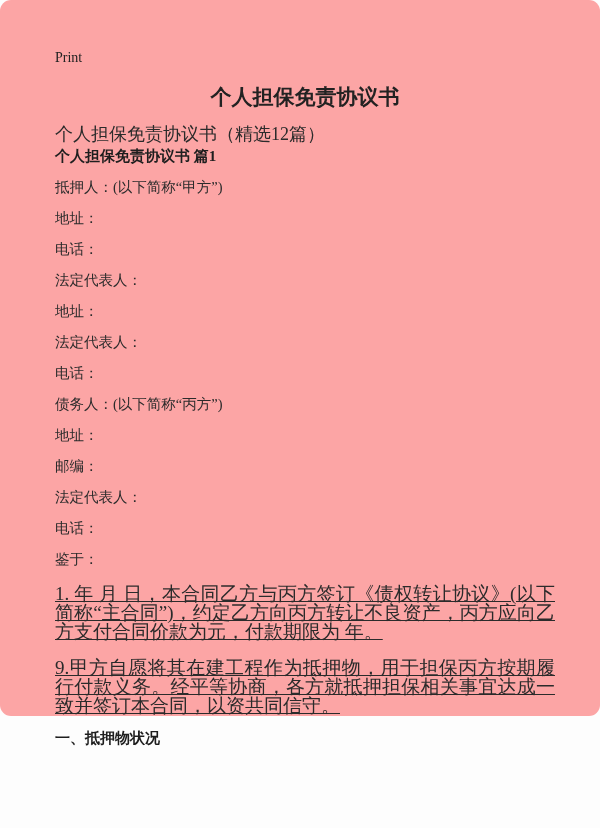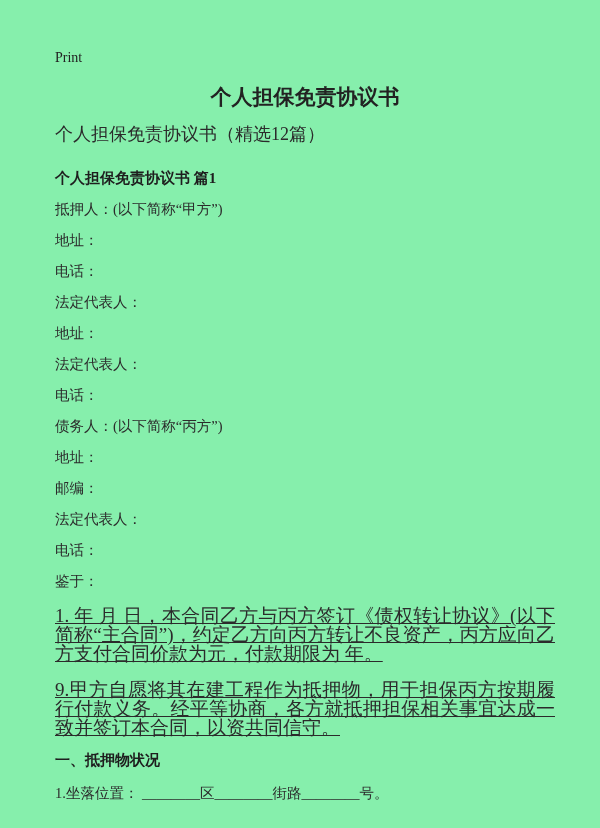--- a/index.html
+++ b/index.html
@@ -8,25 +8,26 @@
     background: #fdfdfd;
   }
   body {
     width: 600px;
     height: 828px;
     overflow: hidden;
   }
   .page {
     box-sizing: border-box;
     width: 600px;
-    height: 828px;
+    height: 716px;
     padding: 48px 45px 0 55px;
     font-family: "Liberation Serif", "DejaVu Serif", serif;
     color: #2b2b2b;
-    background: #86efac;
+    background: #fca5a5;
+    border-radius: 11px;
   }
   .print-link {
     font-size: 14px;
     line-height: 15px;
     color: #222;
     cursor: pointer;
     display: inline-block;
   }
   .doc-title {
     margin: 20px 0 0 0;
@@ -35,21 +36,21 @@
     line-height: 23px;
     font-weight: bold;
     color: #222;
   }
   .doc-subtitle {
     margin: 17px 0 0 0;
     font-size: 18px;
     line-height: 16px;
   }
   .section-heading {
-    margin: 28px 0 0 0;
+    margin: 6px 0 0 0;
     font-size: 15px;
     line-height: 17px;
     font-weight: bold;
     color: #1e1e1e;
   }
   .line {
     margin: 0 0 0 0;
     padding-top: 16px;
     font-size: 14.5px;
     line-height: 15px;
@@ -103,15 +104,14 @@
     <p class="line">电话：</p>
     <p class="line">鉴于：</p>
   </div>
 
   <p class="para">1. 年 月 日，本合同乙方与丙方签订《债权转让协议》(以下简称“主合同”)，约定乙方向丙方转让不良资产，丙方应向乙方支付合同价款为元，付款期限为 年。</p>
 
   <p class="para">9.甲方自愿将其在建工程作为抵押物，用于担保丙方按期履行付款义务。经平等协商，各方就抵押担保相关事宜达成一致并签订本合同，以资共同信守。</p>
 
   <p class="clause-heading">一、抵押物状况</p>
 
-  <p class="clause-line">1.坐落位置： ________区________街路________号。</p>
 
 </div>
 
 </body></html>

